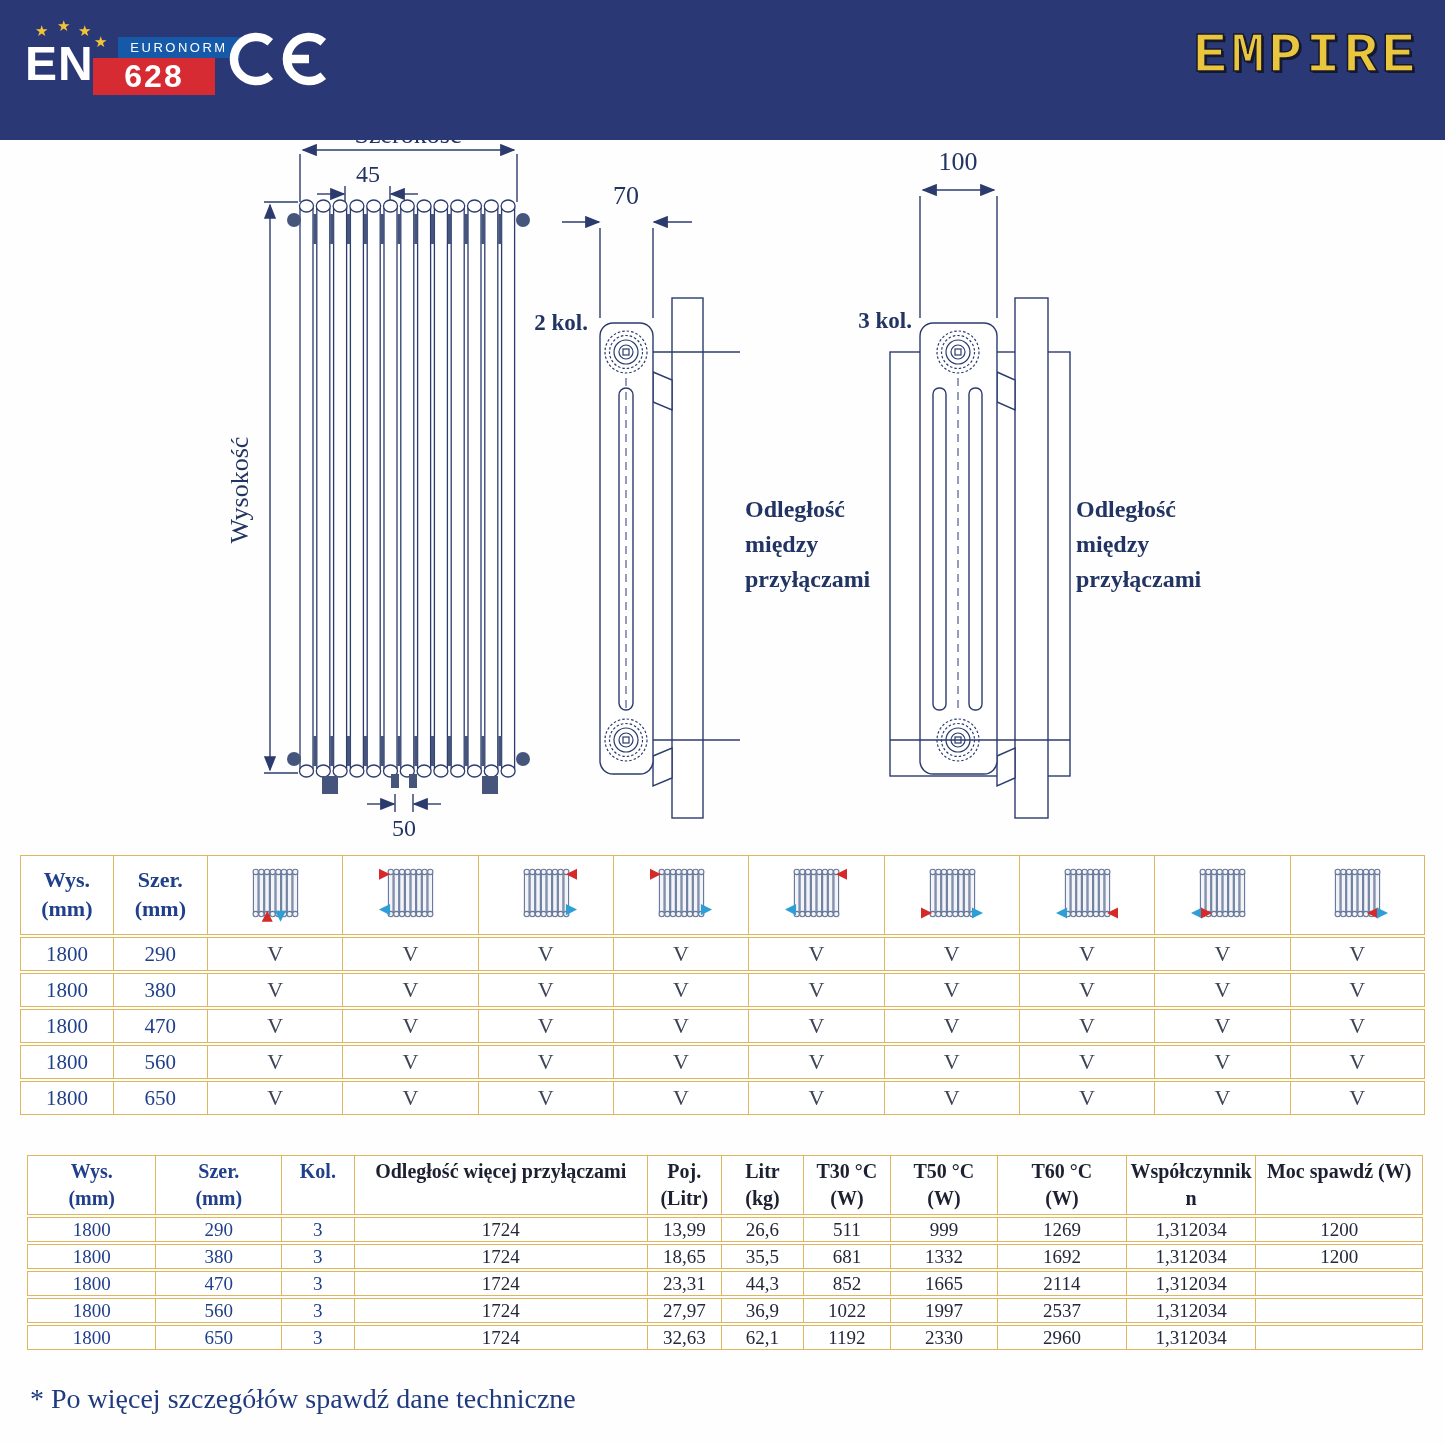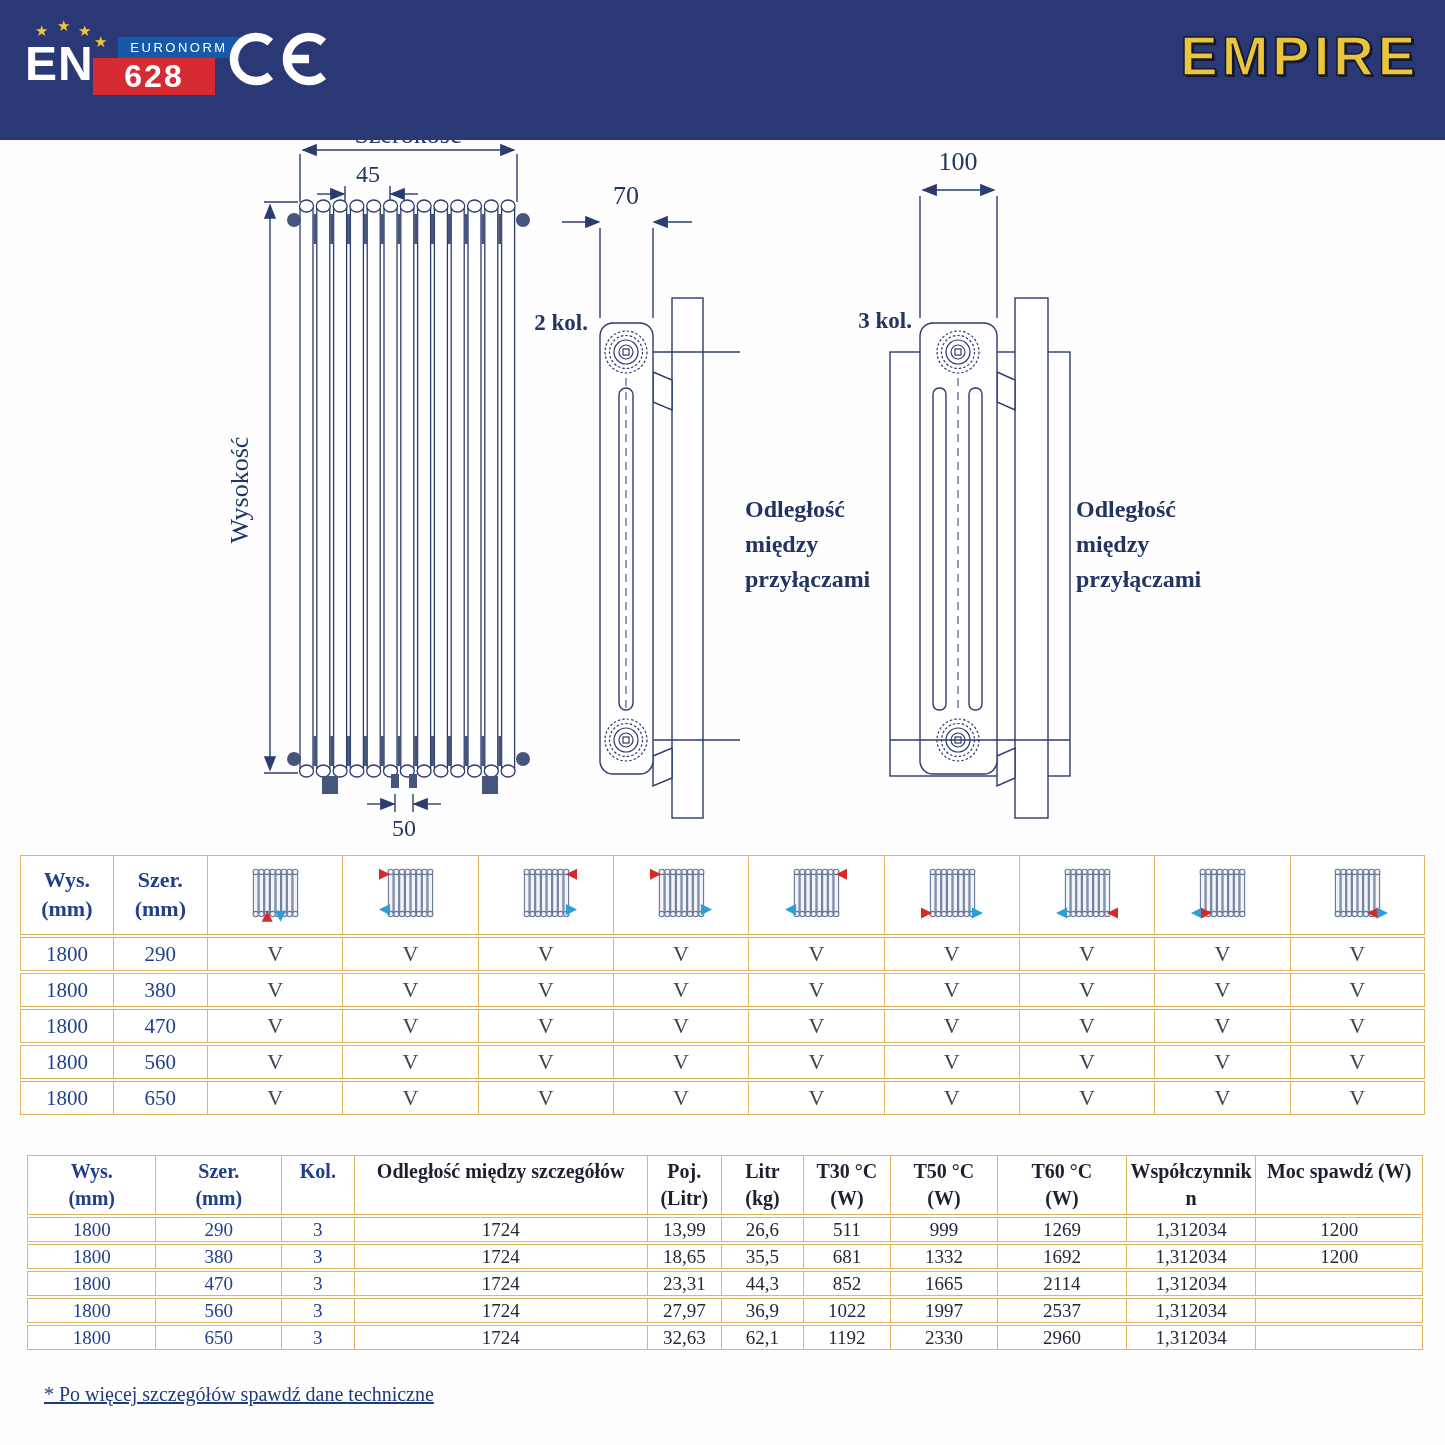--- a/index.html
+++ b/index.html
@@ -11,21 +11,21 @@
   .star{position:absolute;color:#f2c437;font-size:15px;line-height:1;font-family:"DejaVu Sans",sans-serif;}
   .en-text{position:absolute;left:25px;top:40px;color:#ffffff;font-family:"Liberation Sans",sans-serif;
            font-weight:700;font-size:48px;line-height:1;letter-spacing:1px;}
   .box-euronorm{position:absolute;left:93px;top:37px;width:122px;height:21px;background:#1559a8;
            color:#fff;font-family:"Liberation Sans",sans-serif;font-weight:400;font-size:13px;
            letter-spacing:2.5px;display:flex;align-items:center;justify-content:center;margin-left:25px;}
   .box-442{position:absolute;left:93px;top:58px;width:122px;height:37px;background:#d62b32;
            color:#fff;font-family:"Liberation Sans",sans-serif;font-weight:700;font-size:32px;
            letter-spacing:2px;display:flex;align-items:center;justify-content:center;}
   .ce{position:absolute;left:226px;top:26px;}
-  .brand{position:absolute;right:26px;top:28px;font-family:Liberation Sans, sans-serif;font-weight:700;
+  .brand{position:absolute;right:26px;top:28px;font-family:Liberation Mono, monospace;font-weight:700;
          font-size:56px;letter-spacing:4px;color:#e9c63e;line-height:1;
          -webkit-text-stroke:1.5px #16182c;text-shadow:2px 2px 0 #16182c;text-align:center;}
 
   
   .drawing{position:absolute;left:0;top:110px;width:1445px;height:740px;z-index:1;}
   .drawing text{font-family:"Liberation Serif",serif;fill:#223463;}
   .t-big{font-size:26px;}
   .t-dim{font-size:24px;}
   .t-lab{font-size:23px;font-weight:bold;}
   .t-dist{font-size:24px;font-weight:bold;}
@@ -44,21 +44,21 @@
   #tbl1 td{height:32px;}
   #tbl1 td.num{color:#21408c;font-size:21px;}
   #tbl1 td.chk{color:#3d4456;font-size:22px;}
   #tbl2 th{height:58px;font-weight:700;font-size:20px;line-height:1.35;vertical-align:middle;}
   #tbl2 th.navy{color:#21408c;}
   #tbl2 th.dark{color:#1c2030;}
   #tbl2 td{height:23px;font-size:19px;}
   #tbl2 td.num{color:#21408c;}
   #tbl2 td.val{color:#23283a;text-align:center;}
 
-  .footnote{position:absolute;left:44px;top:1383px;font-size:20px;color:#1f3a7e;z-index:2;text-decoration:underline;}
+  .footnote{position:absolute;left:30px;top:1383px;font-size:28px;color:#1f3a7e;z-index:2;}
 </style>
 </head>
 <body>
 
 <div class="page">
 
   <svg class="drawing" viewBox="0 0 1445 740">
     <defs>
       <marker id="ar" viewBox="0 0 10 8" refX="9" refY="4" markerWidth="11" markerHeight="9" orient="auto-start-reverse">
         <path d="M0,0 L10,4 L0,8 Z" fill="#2b3b6e"></path>
@@ -599,21 +599,21 @@
           <col style="width:7.7%">
           <col style="width:9.2%">
           <col style="width:9.3%">
           <col style="width:12.0%">
         </colgroup>
         <tbody>
           <tr>
             <th class="navy"><span class="l1">Wys.</span><br><span class="l2">(mm)</span></th>
             <th class="navy"><span class="l1">Szer.</span><br><span class="l2">(mm)</span></th>
             <th class="navy"><span class="l1">Kol.</span><br><span class="l2">&nbsp;</span></th>
-            <th class="dark"><span class="l1">Odległość między szczegółów</span><br><span class="l2">&nbsp;</span></th>
+            <th class="dark"><span class="l1">Odległość więcej przyłączami</span><br><span class="l2">&nbsp;</span></th>
             <th class="dark"><span class="l1">Poj.</span><br><span class="l2">(Litr)</span></th>
             <th class="dark"><span class="l1">Litr</span><br><span class="l2">(kg)</span></th>
             <th class="dark"><span class="l1">T30 °C</span><br><span class="l2">(W)</span></th>
             <th class="dark"><span class="l1">T50 °C</span><br><span class="l2">(W)</span></th>
             <th class="dark"><span class="l1">T60 °C</span><br><span class="l2">(W)</span></th>
             <th class="dark"><span class="l1">Współczynnik</span><br><span class="l2">n</span></th>
             <th class="dark"><span class="l1">Moc spawdź (W)</span><br><span class="l2">&nbsp;</span></th>
           </tr>
           <tr>
             <td class="num">1800</td>

